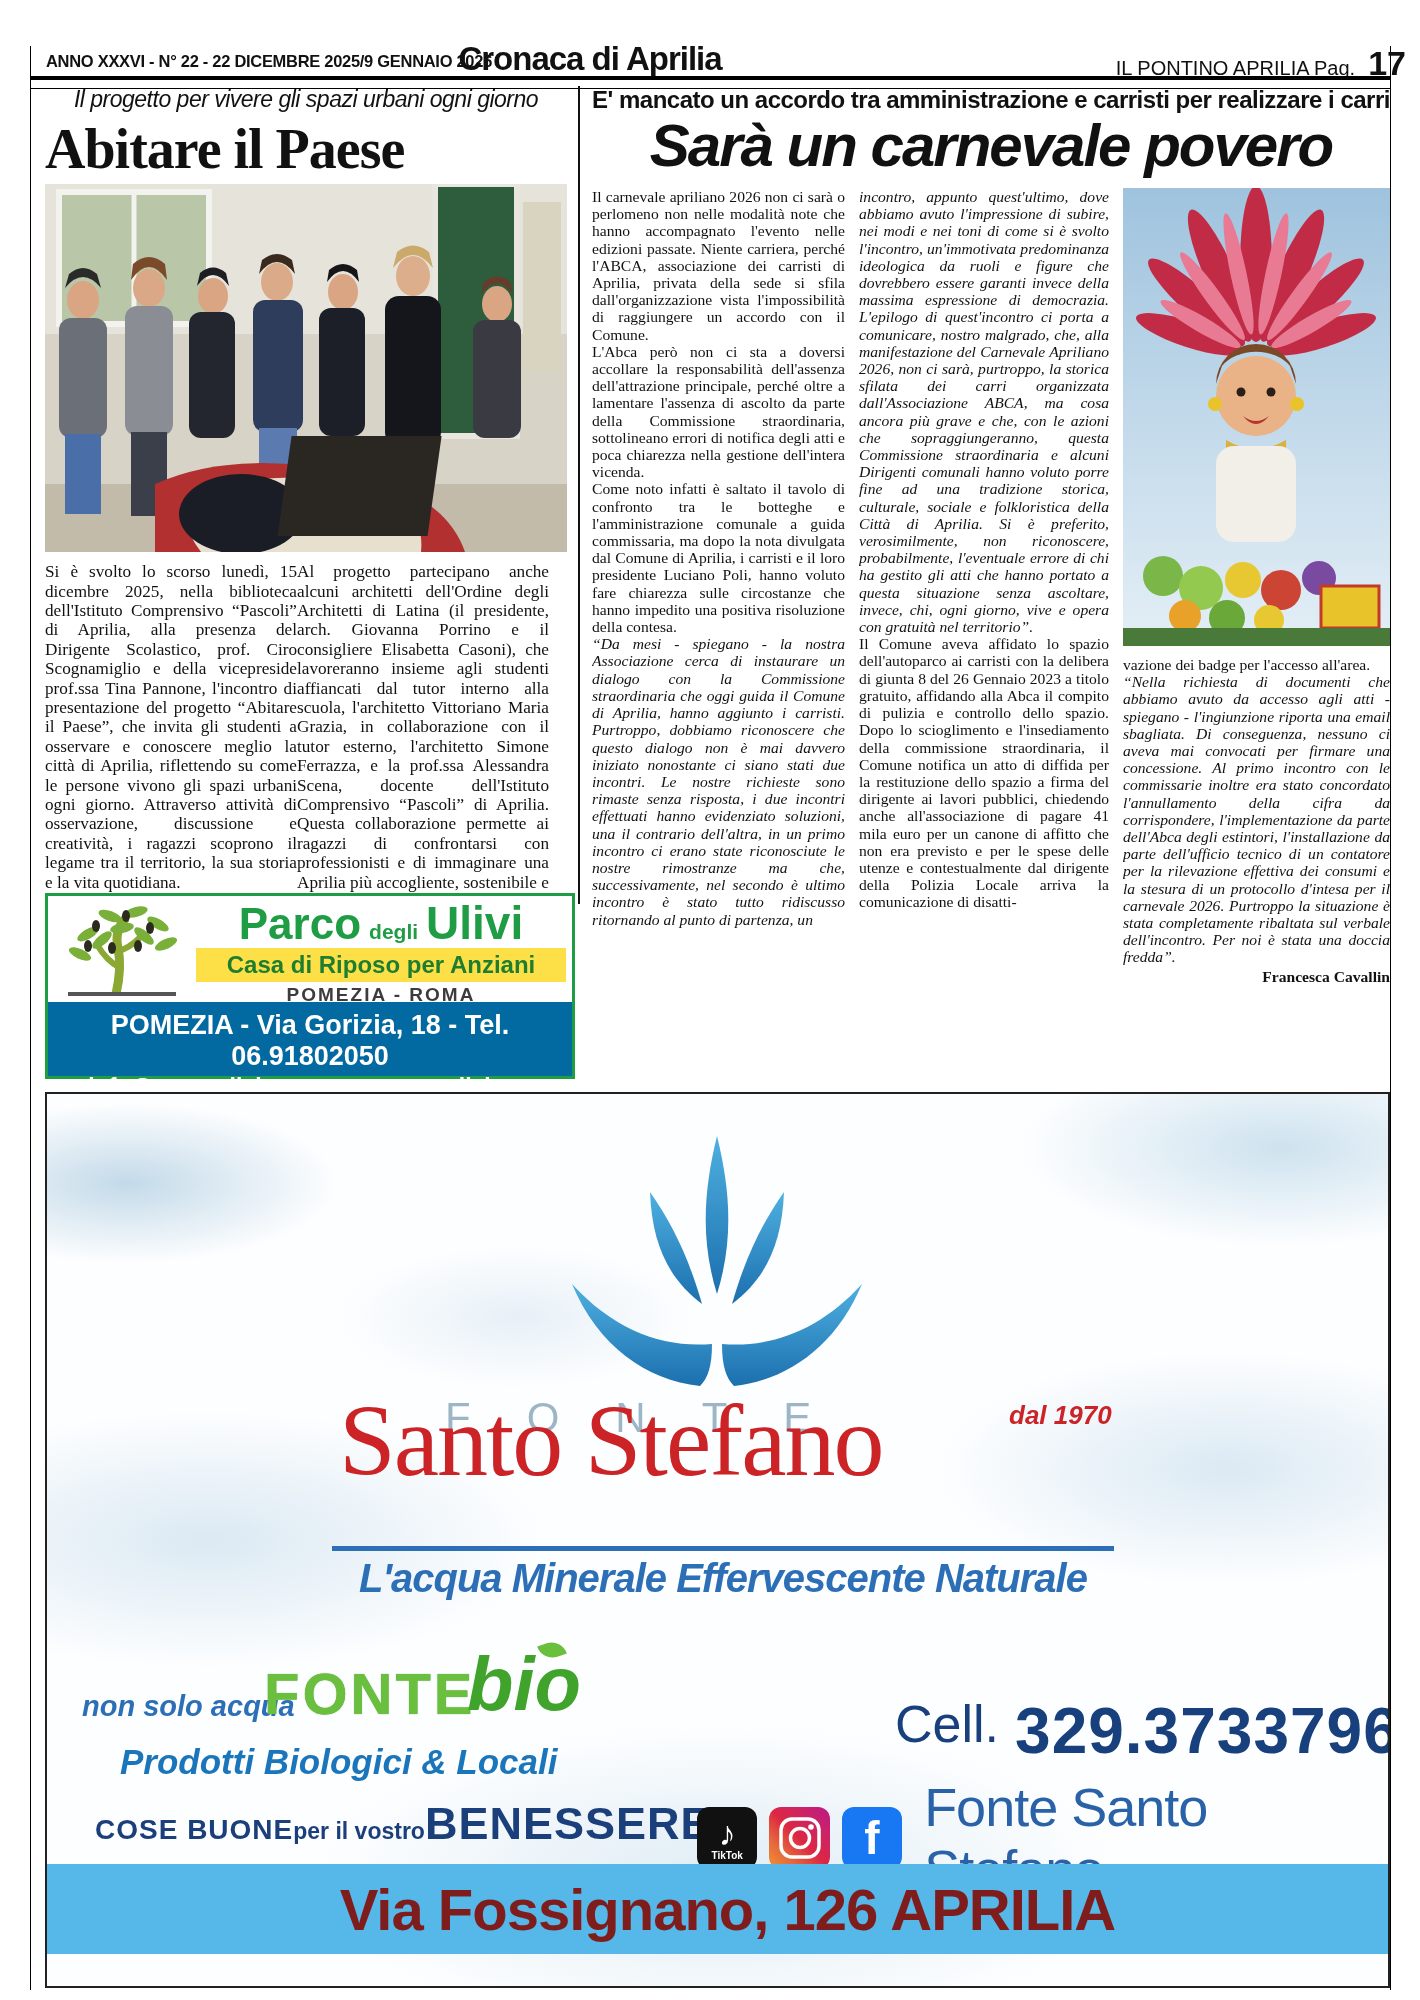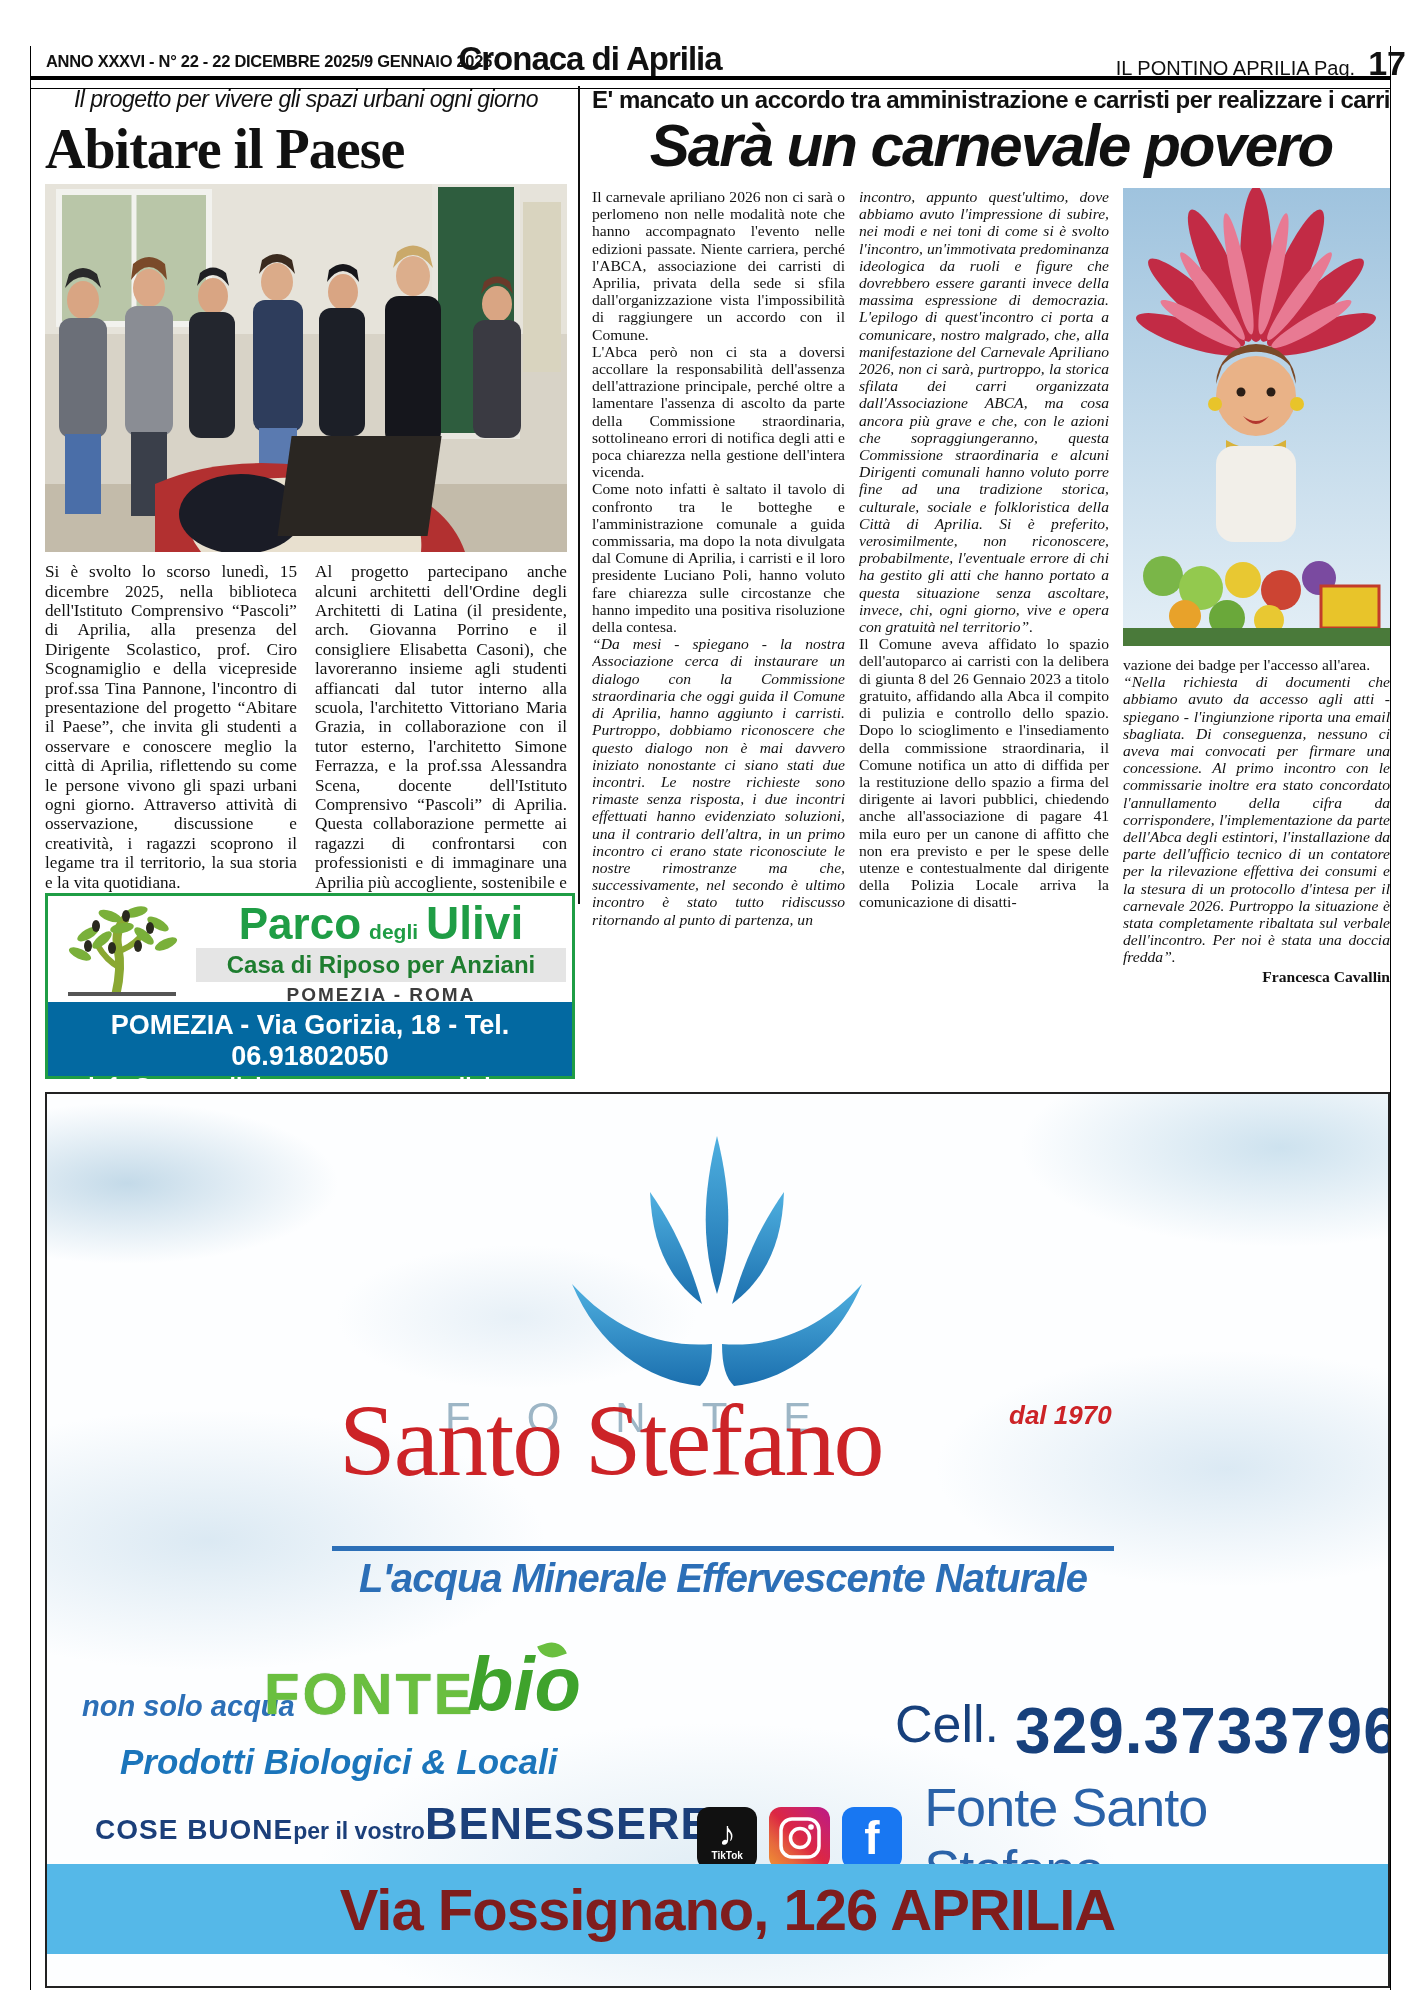--- a/index.html
+++ b/index.html
@@ -21,21 +21,21 @@
   .masthead-rule{position:absolute;left:30px;top:76px;width:1360px;height:8px;
            border-top:4px solid #000;border-bottom:1px solid #000;}
 
   
   .article-left{position:absolute;left:45px;top:86px;width:522px;}
   .kicker-l{font-family:"Liberation Sans",sans-serif;font-style:italic;font-size:23px;
             text-align:center;letter-spacing:-0.5px;}
   .title-l{font-family:"Liberation Serif",serif;font-weight:bold;font-size:56px;line-height:1.02;
            text-align:left;letter-spacing:-1px;margin-top:8px;}
   .photo-l{width:522px;height:368px;margin-top:6px;display:block;}
-  .cols2{display:flex;gap:18px;margin-top:10px;height:362px;overflow:hidden;}
+  .cols2{display:flex;margin-top:10px;height:362px;overflow:hidden;}
   .cols2 .col{width:252px;font-size:17.2px;line-height:19.4px;text-align:justify;}
   .cols2 p{margin:0;}
 
   .vdivider{position:absolute;left:578px;top:86px;width:2px;height:818px;background:#111;}
 
   
   .article-right{position:absolute;left:592px;top:86px;width:798px;}
   .kicker-r{font-family:"Liberation Sans",sans-serif;font-weight:bold;font-size:24px;
             text-align:center;letter-spacing:-0.5px;}
   .title-r{font-family:"Liberation Sans",sans-serif;font-weight:bold;font-style:italic;
@@ -54,21 +54,21 @@
   .parco{position:absolute;left:45px;top:893px;width:530px;height:186px;
          border:3px solid #1f9d45;background:#fff;box-sizing:border-box;
          font-family:"Liberation Sans",sans-serif;}
   .parco-top{position:relative;height:106px;}
   .parco-tree{position:absolute;left:10px;top:2px;}
   .parco-brand{position:absolute;left:148px;top:0px;width:370px;display:flex;
                align-items:baseline;justify-content:center;gap:8px;color:#1f9d45;}
   .parco-brand .b1{font-size:44px;font-weight:bold;}
   .parco-brand .b2{font-size:21px;font-weight:bold;}
   .parco-brand .b3{font-size:46px;font-weight:bold;}
-  .parco-band{position:absolute;left:148px;top:52px;width:370px;background:#e5e5e5;
+  .parco-band{position:absolute;left:148px;top:52px;width:370px;background:#fde047;
               text-align:center;font-weight:bold;font-size:24px;color:#1e7d2f;padding:3px 0;}
   .parco-loc{position:absolute;left:148px;top:88px;width:370px;text-align:center;
              font-weight:bold;font-size:19px;color:#3c3c3c;letter-spacing:2px;}
   .parco-foot{position:absolute;left:0;bottom:0;width:100%;height:74px;background:#0369a1;
               color:#fff;text-align:center;font-weight:bold;}
   .parco-foot .f1{font-size:27px;margin-top:8px;}
   .parco-foot .f2{font-size:23px;margin-top:2px;}
 
   
   .fonte{position:absolute;left:45px;top:1092px;width:1345px;height:896px;box-sizing:border-box;

